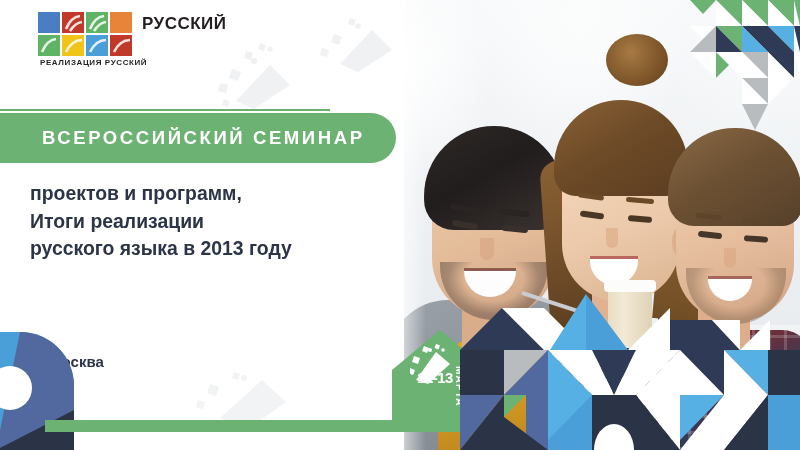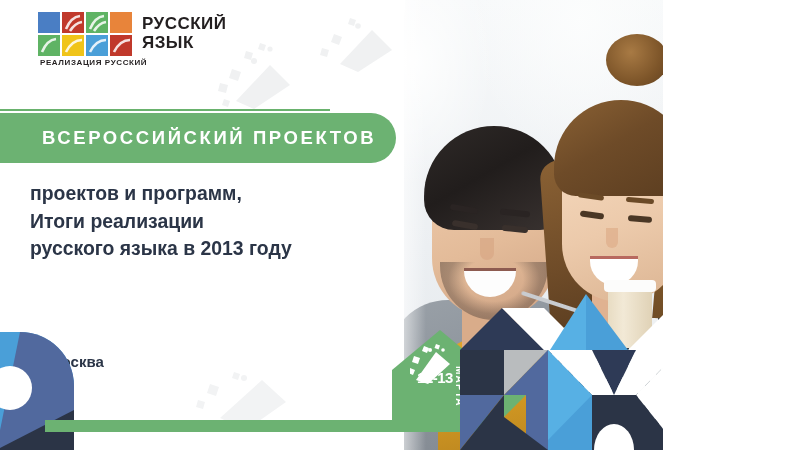--- a/index.html
+++ b/index.html
@@ -1,20 +1,20 @@
 <!DOCTYPE html>
 <html><head>
 <meta charset="utf-8">
 <style>
   html,body{margin:0;padding:0;background:#fff;}
   body{font-family:"Liberation Sans",sans-serif;}
 
   #poster{
     position:relative;
-    width:663px;height:450px;
+    width:800px;height:450px;
     overflow:hidden;
     background:#ec4899;
   }
 
   
   .photo{
     position:absolute;left:380px;top:0;width:420px;height:450px;
     overflow:hidden;
     background:linear-gradient(160deg,#f4f6f7 0%,#eef1f3 40%,#e7ebee 100%);
   }
@@ -342,29 +342,28 @@
           <path d="M56 19 q5 -8 12 -9"></path>
           <path d="M4 40 q5 -12 14 -13"></path>
           <path d="M28 40 q6 -12 16 -12"></path>
           <path d="M52 40 q6 -12 16 -12"></path>
           <path d="M76 40 q6 -12 16 -12"></path>
         </g>
       </svg>
     </div>
     <div class="logo-words">
       <div class="logo-rus">РУССКИЙ</div>
-      <div class="logo-yaz">ЯЗЫК</div>
     </div>
     <div class="logo-sub">РЕАЛИЗАЦИЯ РУССКИЙ</div>
   </div>
 
   <div class="green-rule"></div>
 
   <div class="banner">
-    <span class="banner-text">ВСЕРОССИЙСКИЙ ПРОЕКТОВ</span>
+    <span class="banner-text">ВСЕРОССИЙСКИЙ СЕМИНАР</span>
   </div>
 
   <div class="headline">
     <div>проектов и программ,</div>
     <div>Итоги реализации</div>
     <div>русского языка в 2013 году</div>
   </div>
 
   <div class="city">г. Москва</div>
 

